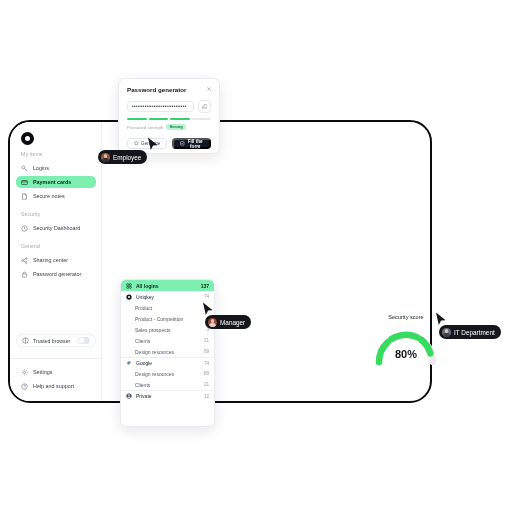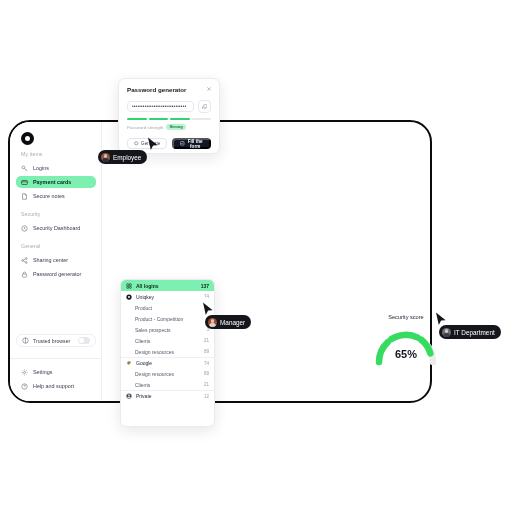--- a/index.html
+++ b/index.html
@@ -626,21 +626,21 @@
   <div id="security-score-title">Security score</div>
   <div id="gauge-wrap">
     <svg viewBox="0 0 66 44" width="66" height="44">
 
       <path d="M6 38 A27 27 0 0 1 60 38" fill="none" stroke="#ececec" stroke-width="6.5" stroke-linecap="round"></path>
 
       <path d="M6 38 A27 27 0 0 1 14.6 18.3" fill="none" stroke="#35dc5f" stroke-width="6.5" stroke-linecap="round"></path>
       <path d="M18.4 15.1 A27 27 0 0 1 44.3 13.4" fill="none" stroke="#35dc5f" stroke-width="6.5" stroke-linecap="round"></path>
       <path d="M48.1 15.6 A27 27 0 0 1 57.3 29.4" fill="none" stroke="#35dc5f" stroke-width="6.5" stroke-linecap="round"></path>
     </svg>
-    <div id="gauge-value">65%</div>
+    <div id="gauge-value">80%</div>
   </div>
 </section>
 
 <div class="cursor-badge" id="badge-employee">
   <span class="cursor-arrow" style="left:49px; top:-9px;">
     <svg viewBox="0 0 12 14">
         <path d="M1 0.6 L10.6 8.2 L6.1 8.6 L3.8 13 Z" fill="#14161c"></path>
       </svg>
   </span>
   <span class="badge-pill" style="left:0; top:4px;">

